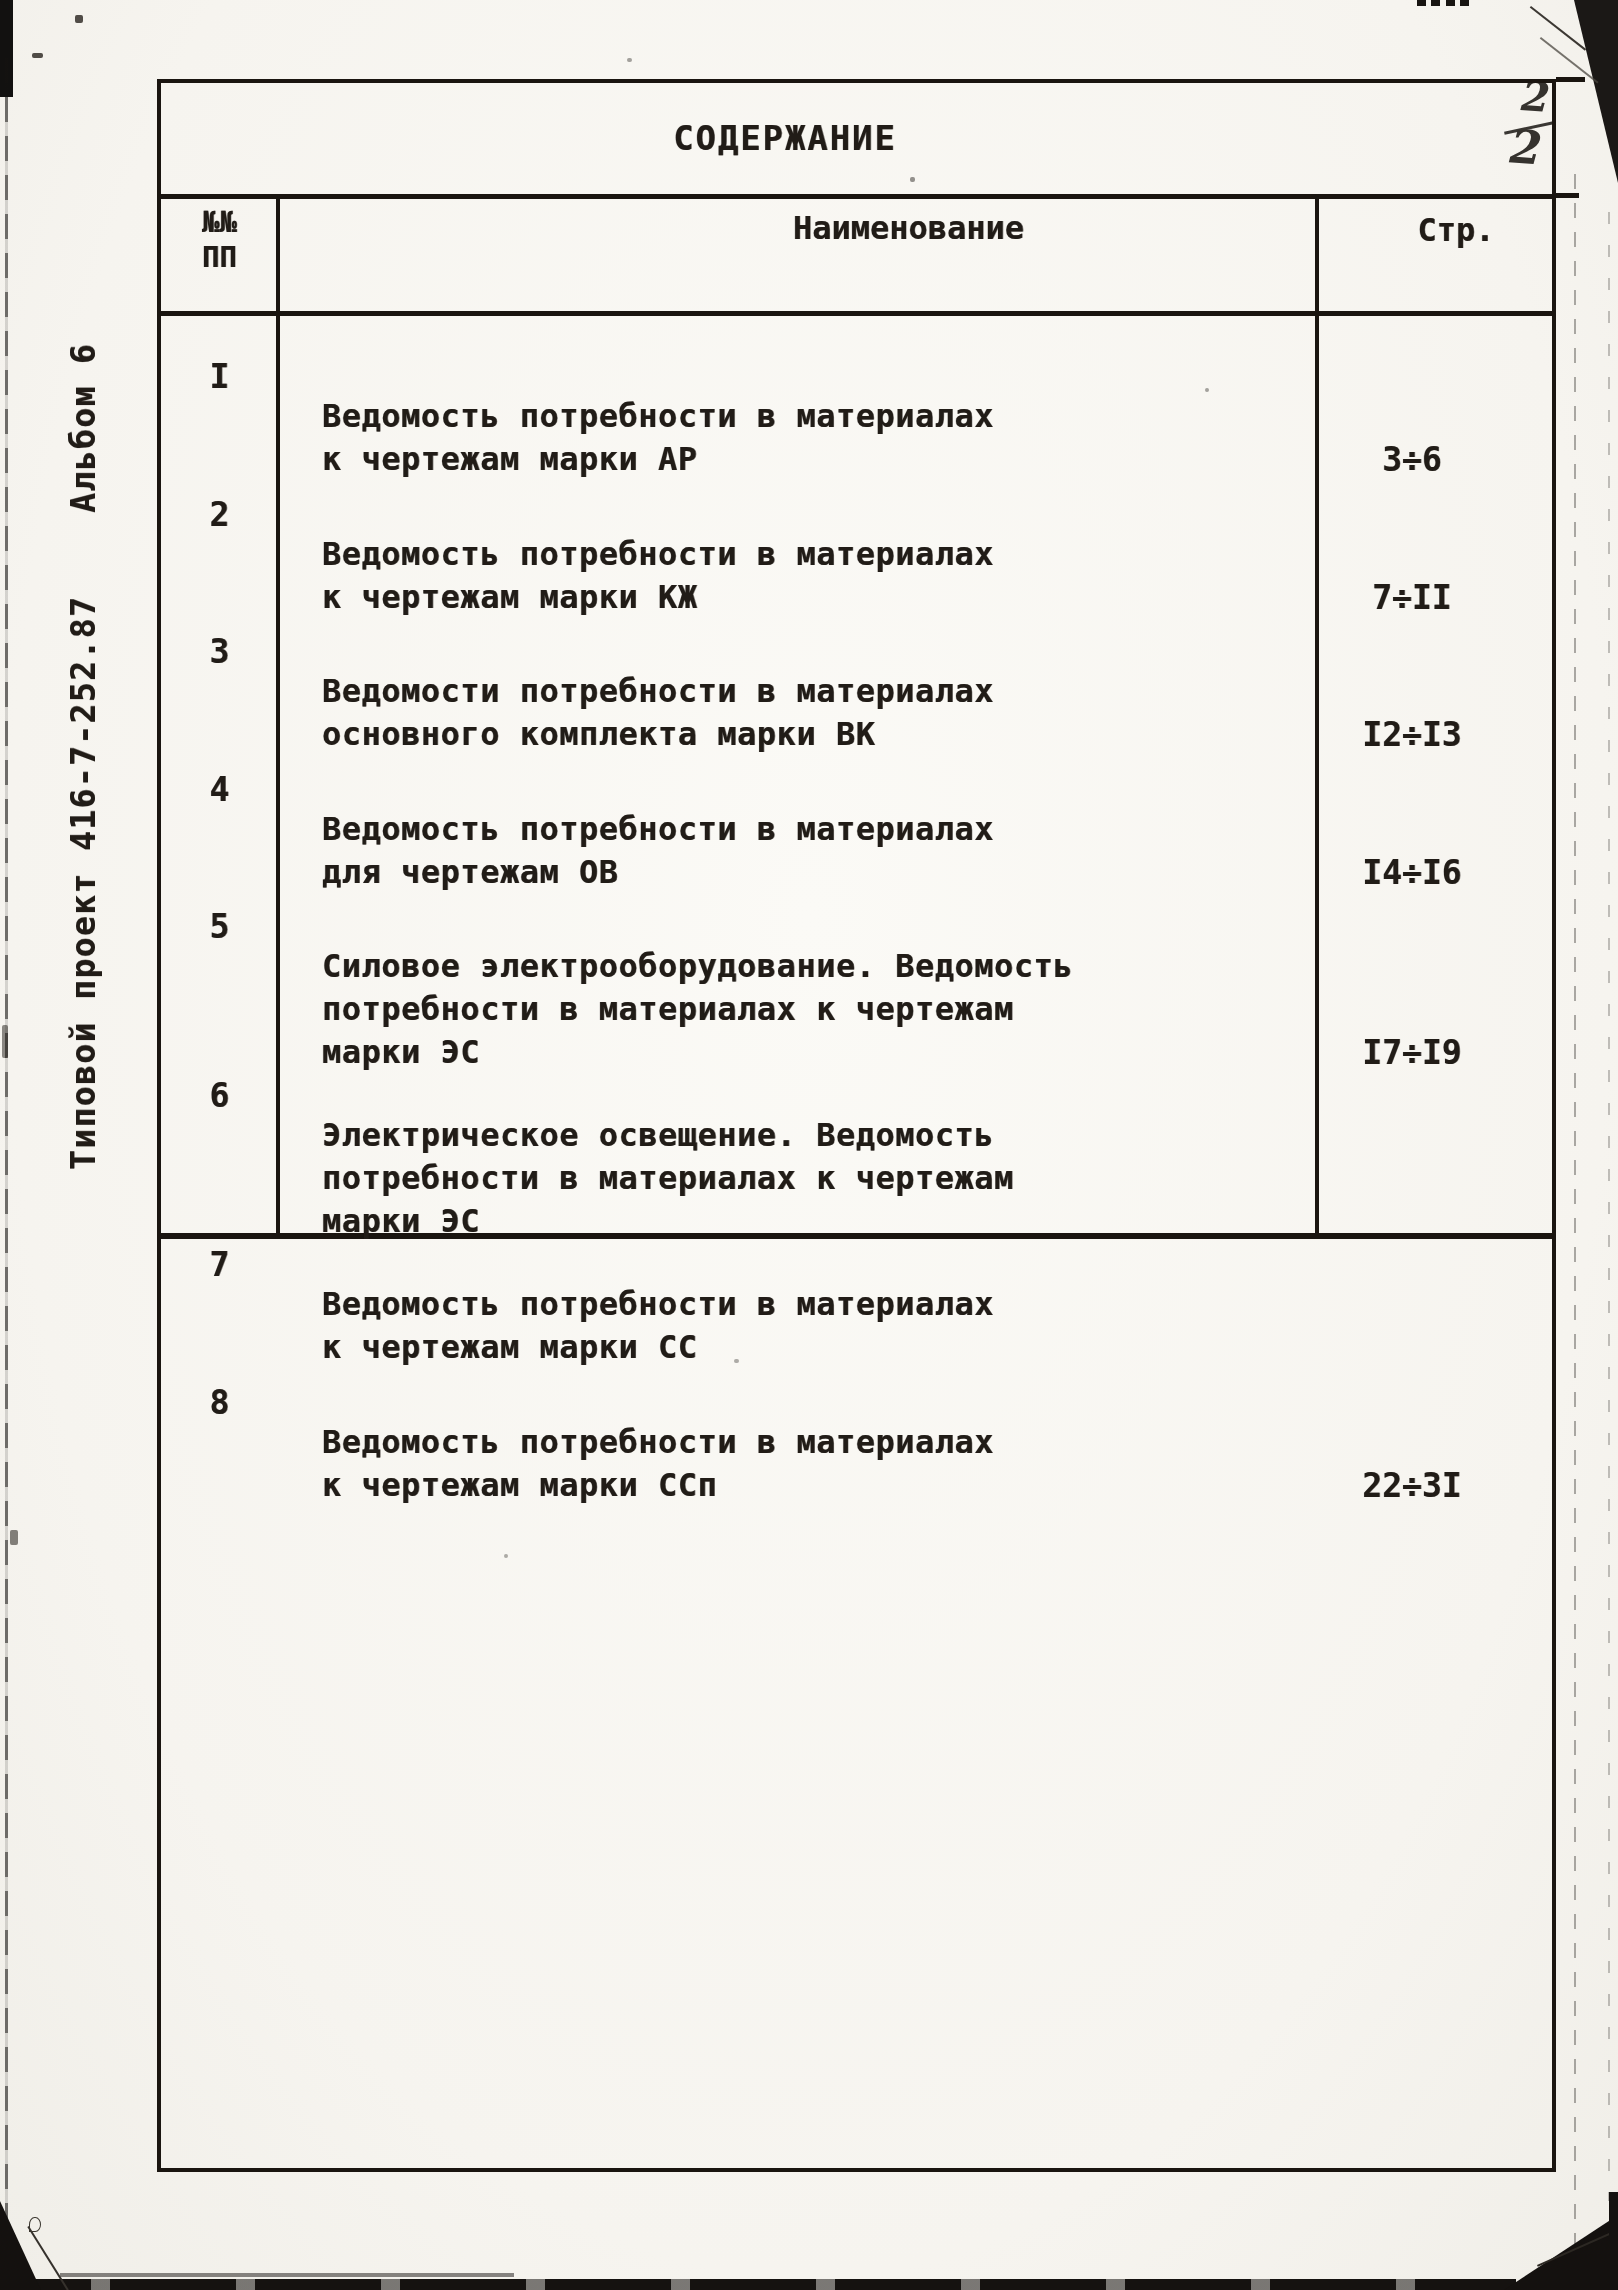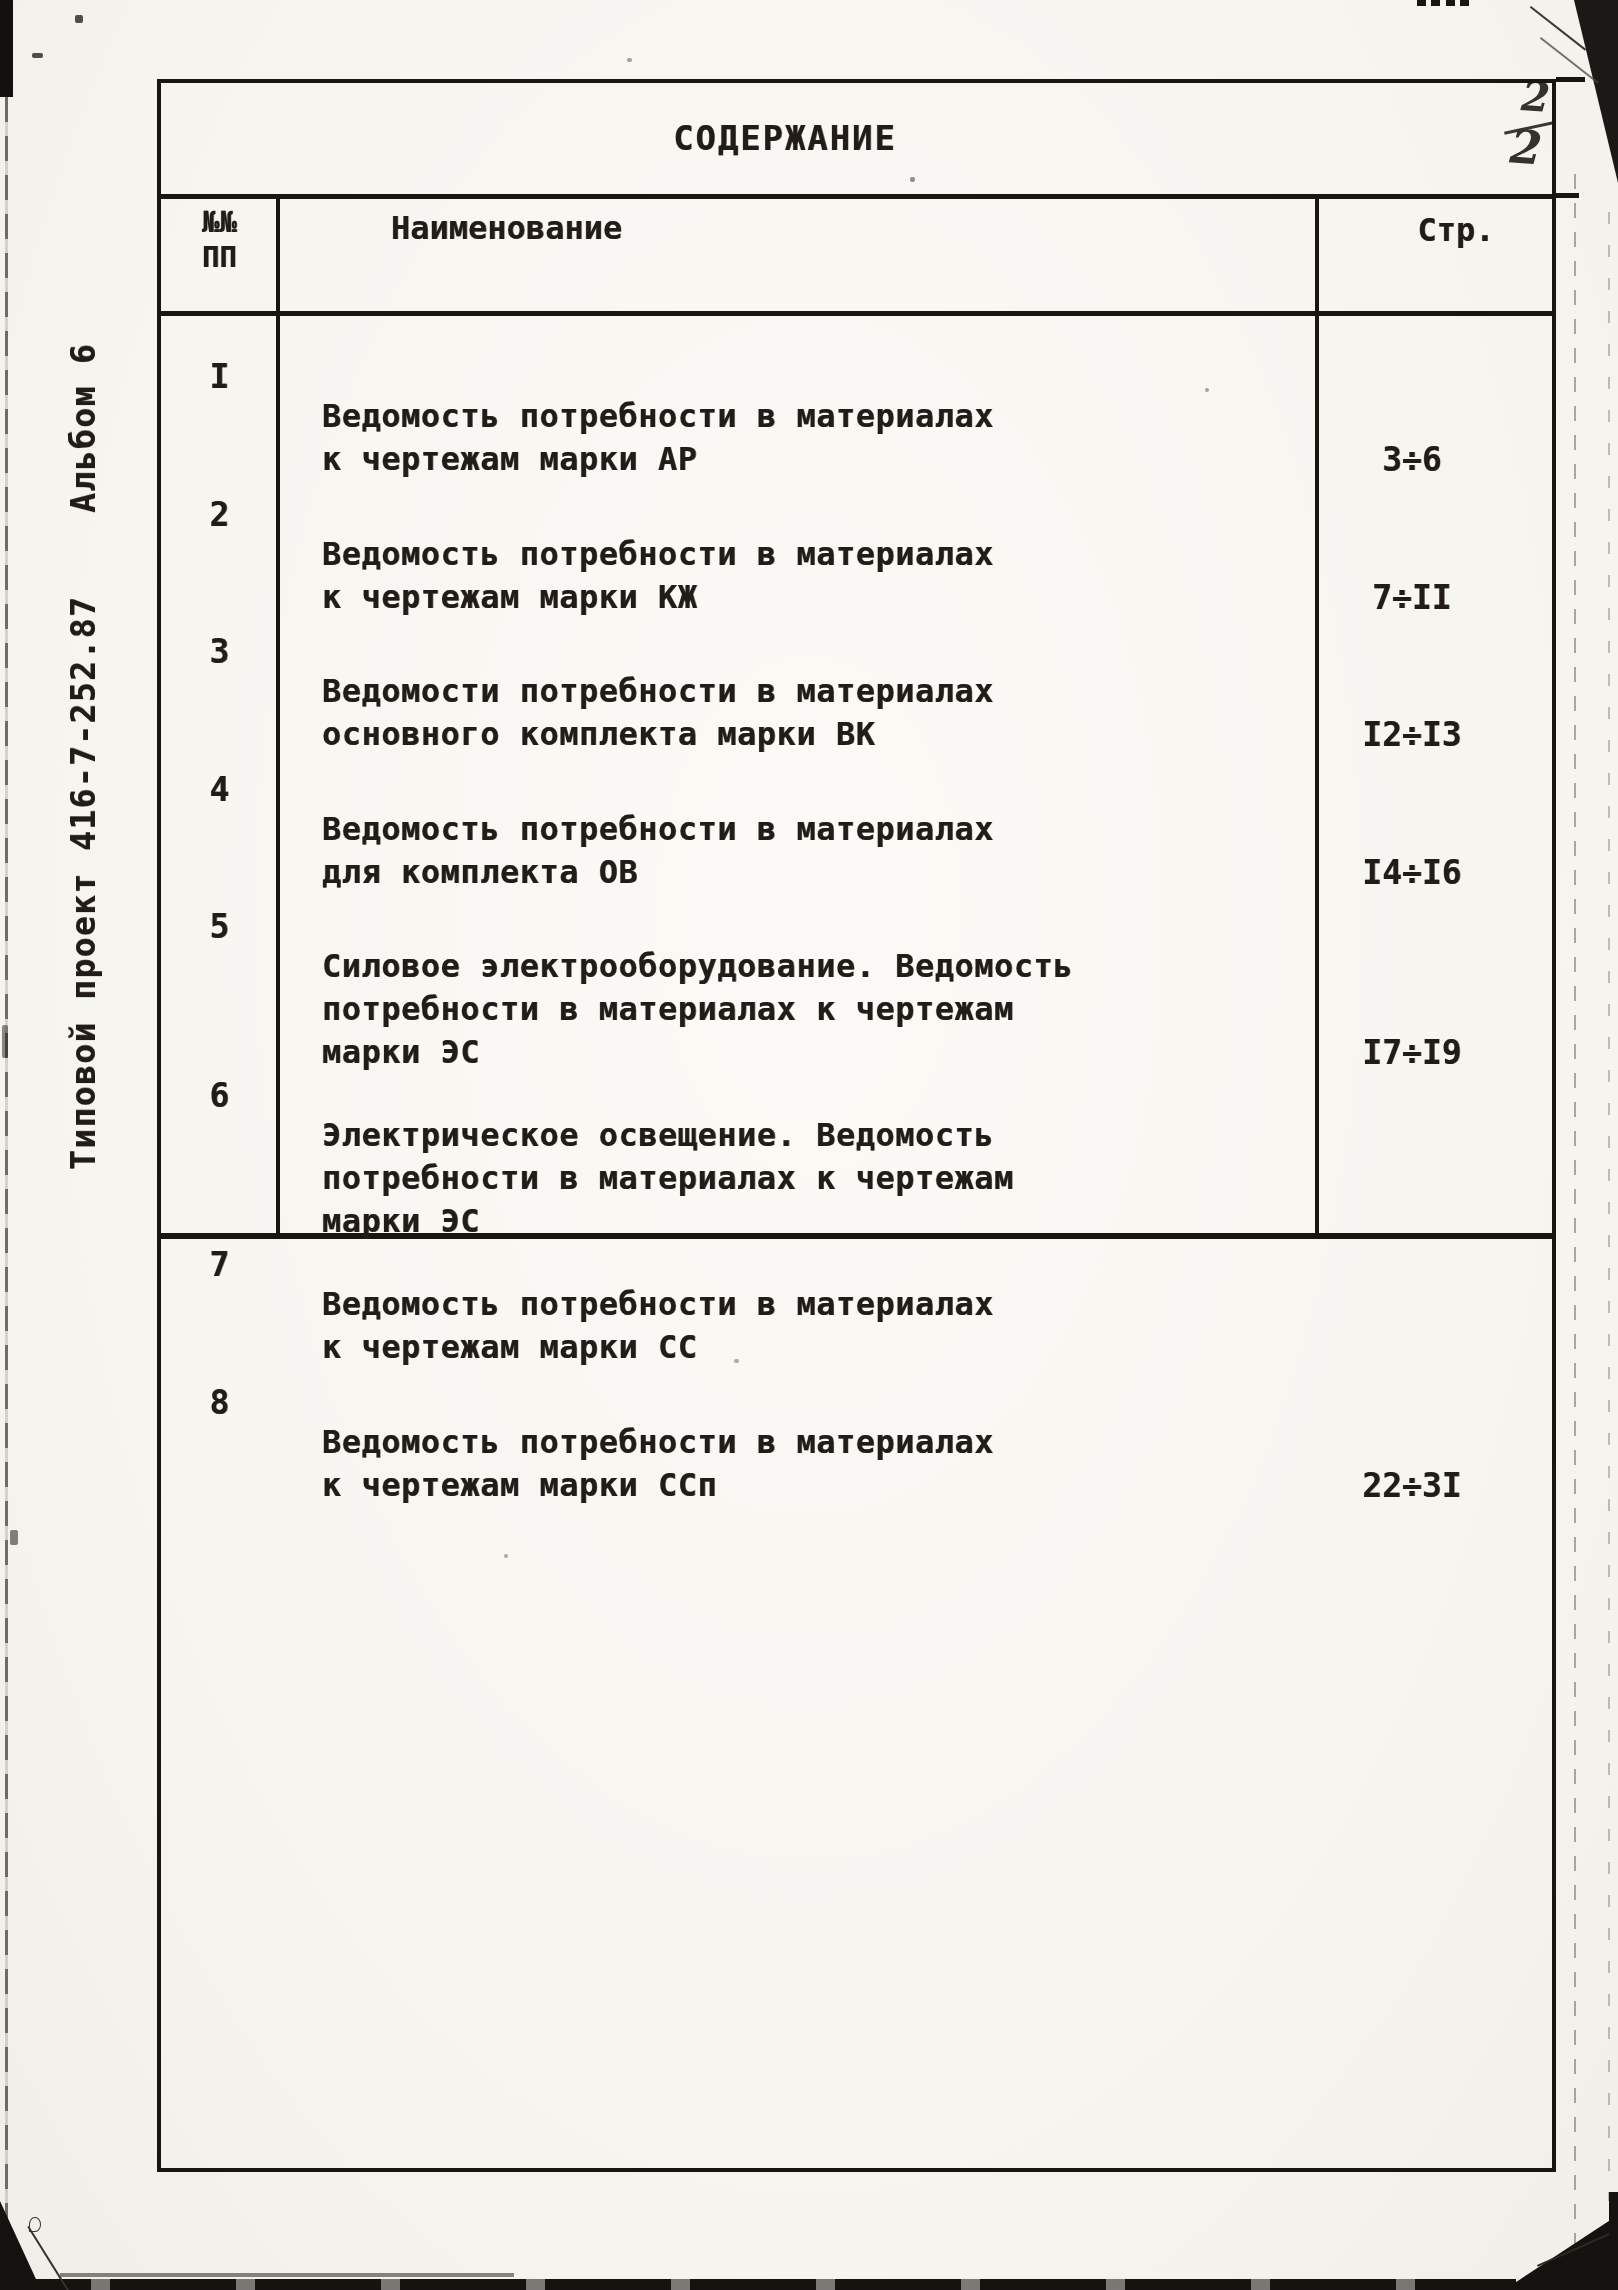--- a/index.html
+++ b/index.html
@@ -36,21 +36,21 @@
     font-size:34px; letter-spacing:1.9px; transform:translateX(-77px);
   }
 
   .header-row { position:absolute; top:116px; left:0; right:0; height:112px; }
   .hdr-num {
     position:absolute; left:0; top:5.8px; width:117px;
     text-align:center; font-size:29px; line-height:35px;
   }
   .hdr-name {
     position:absolute; left:119px; top:9.7px; width:1035px;
-    font-size:32px;
+    text-align:center; font-size:32px;
   }
   .hdr-name span { display:inline-block; transform:translateX(111px); }
   .hdr-page {
     position:absolute; left:1158px; top:11.6px; width:232px;
     text-align:center; font-size:32px;
   }
   .hdr-page span { display:inline-block; transform:translateX(21px); }
 
   
   .rows { position:absolute; top:233px; left:0; right:0; padding-top:39px; }
@@ -199,21 +199,21 @@
         </div>
     <div class="col-page ink">
       <div>I2÷I3</div>
     </div>
   </div>
 
   <div class="row">
     <div class="col-num ink">4</div>
     <div class="col-name ink">
           <div>Ведомость потребности в материалах</div>
-          <div>для комплекта ОВ</div>
+          <div>для чертежам ОВ</div>
         </div>
     <div class="col-page ink">
       <div>I4÷I6</div>
     </div>
   </div>
 
   <div class="row lines-3">
     <div class="col-num ink">5</div>
     <div class="col-name ink">
           <div>Силовое электрооборудование. Ведомость</div>

